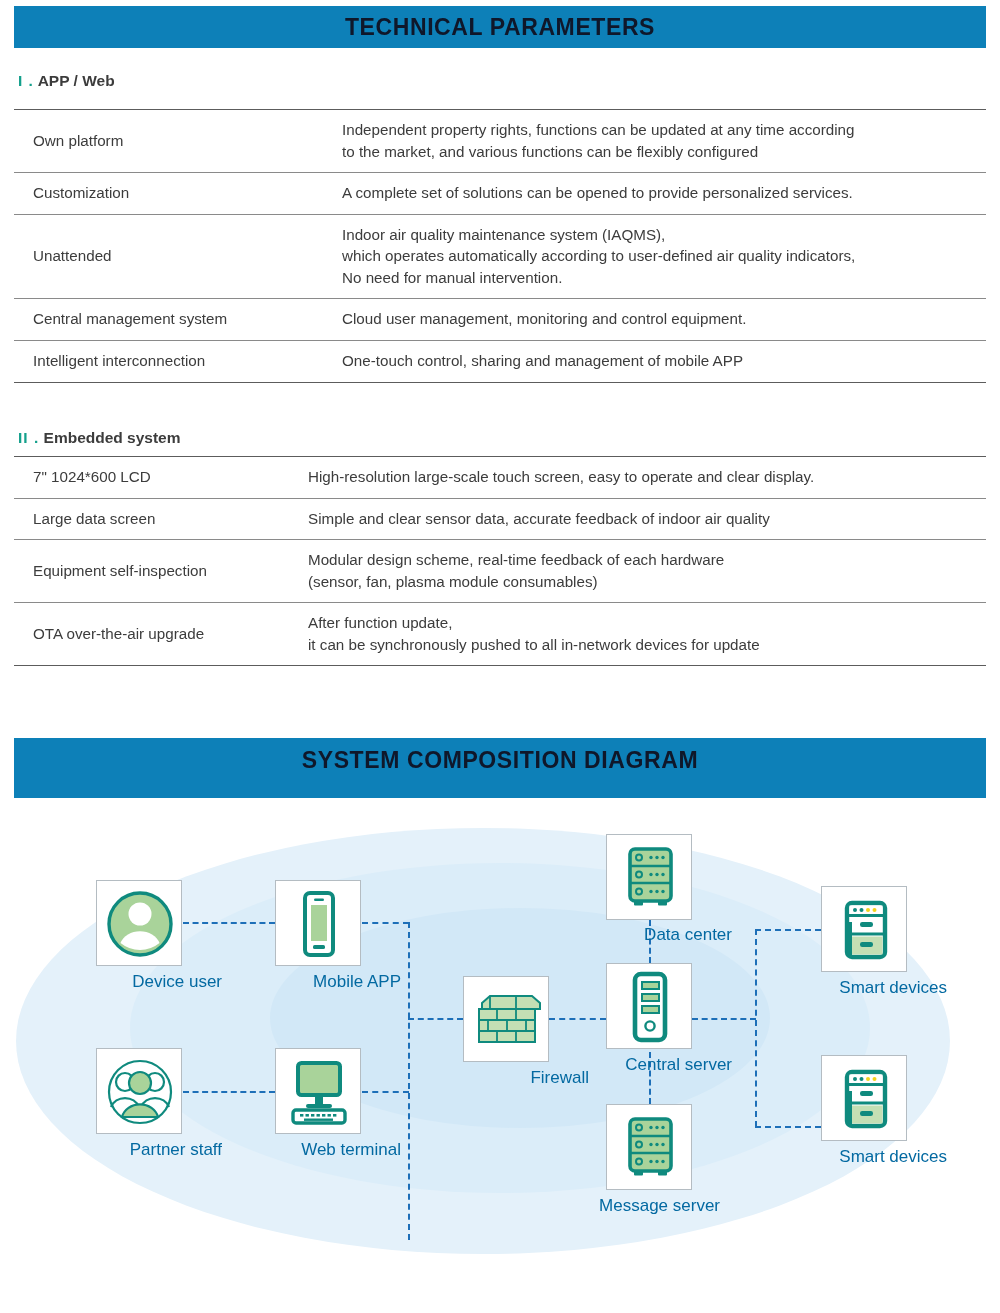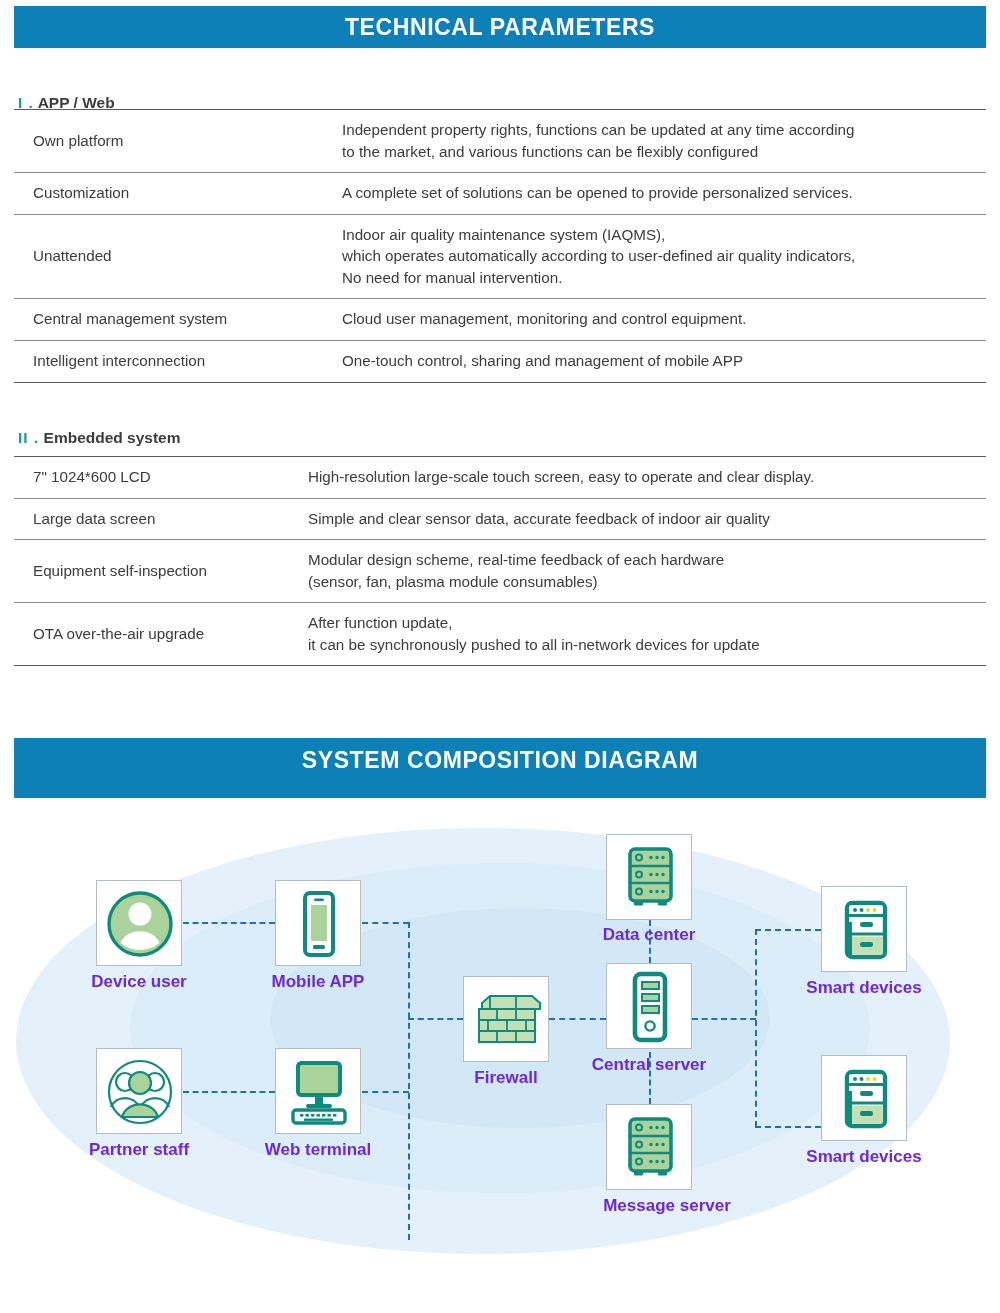--- a/index.html
+++ b/index.html
@@ -13,39 +13,39 @@
     overflow: hidden;
     position: relative;
   }
 
   
   .banner {
     position: absolute;
     left: 14px;
     width: 972px;
     background: #0d80b8;
-    color: #ffffff;
+    color: #0f172a;
     text-align: center;
     font-weight: bold;
     letter-spacing: 0.6px;
   }
   #banner-technical { top: 6px; height: 42px; line-height: 42px; font-size: 23px; }
   #banner-diagram   { top: 738px; height: 60px; line-height: 44px; font-size: 23px; }
 
   
   .section-heading {
     position: absolute;
     left: 18px;
     font-size: 15.5px;
     font-weight: bold;
     color: #3c3c3c;
     white-space: nowrap;
   }
   .section-heading .numeral { color: #14a08c; font-weight: bold; letter-spacing:1px; }
-  #heading-app      { top: 72px; margin-top: 22px; }
+  #heading-app      { top: 72px; }
   #heading-embedded { top: 429px; text-align: right; }
 
   
   .spec-table {
     position: absolute;
     left: 14px;
     width: 972px;
     border-collapse: collapse;
   }
   #table-app      { top: 98px; margin-top: 11px; }
@@ -81,25 +81,24 @@
   .node {
     position: absolute;
     width: 86px; height: 86px;
     background: #ffffff;
     border: 1px solid #b4bcc2;
   }
   .node svg { position:absolute; left:0; top:0; }
   .node-label {
     position: absolute;
     font-size: 17px;
-    color: #6d28d9;
+    color: #0369a1;
     white-space: nowrap;
-    text-align: center;
+    text-align: right;
     line-height: 1.1;
-    font-weight: bold;
   }
 
   .dash {
     position: absolute;
     background: transparent;
   }
   .dash-h {
     border-top: 2.4px dashed #1d6fb8;
     height: 0;
   }
@@ -351,21 +350,21 @@
           <circle cx="50" cy="39.5" r="1.7"></circle>
           <circle cx="56" cy="39.5" r="1.7"></circle>
         <circle cx="44" cy="56.5" r="1.7"></circle>
           <circle cx="50" cy="56.5" r="1.7"></circle>
           <circle cx="56" cy="56.5" r="1.7"></circle>
         <rect x="27" y="66" width="9" height="4.5" rx="1"></rect>
         <rect x="51" y="66" width="9" height="4.5" rx="1"></rect>
       </g>
     </svg>
   </div>
-  <div class="node-label" style="left:584px; top:401px; width:166px;">Message server</div>
+  <div class="node-label" style="left:554px; top:401px; width:166px;">Message server</div>
 
   <div class="node" style="left:821px; top:90px;">
     <svg width="86" height="86" viewBox="0 0 86 86">
       <rect x="25" y="16" width="38" height="54" rx="5" ry="5" fill="#ffffff" stroke="#0f8a7e" stroke-width="4.4"></rect>
       <rect x="27.5" y="18.5" width="33" height="9" fill="#ffffff"></rect>
       <g stroke="#0f8a7e" stroke-width="2.8" fill="none">
           <path d="M25 28.5 h38"></path>
           <path d="M25 47 h38"></path>
         </g>
       <g>

